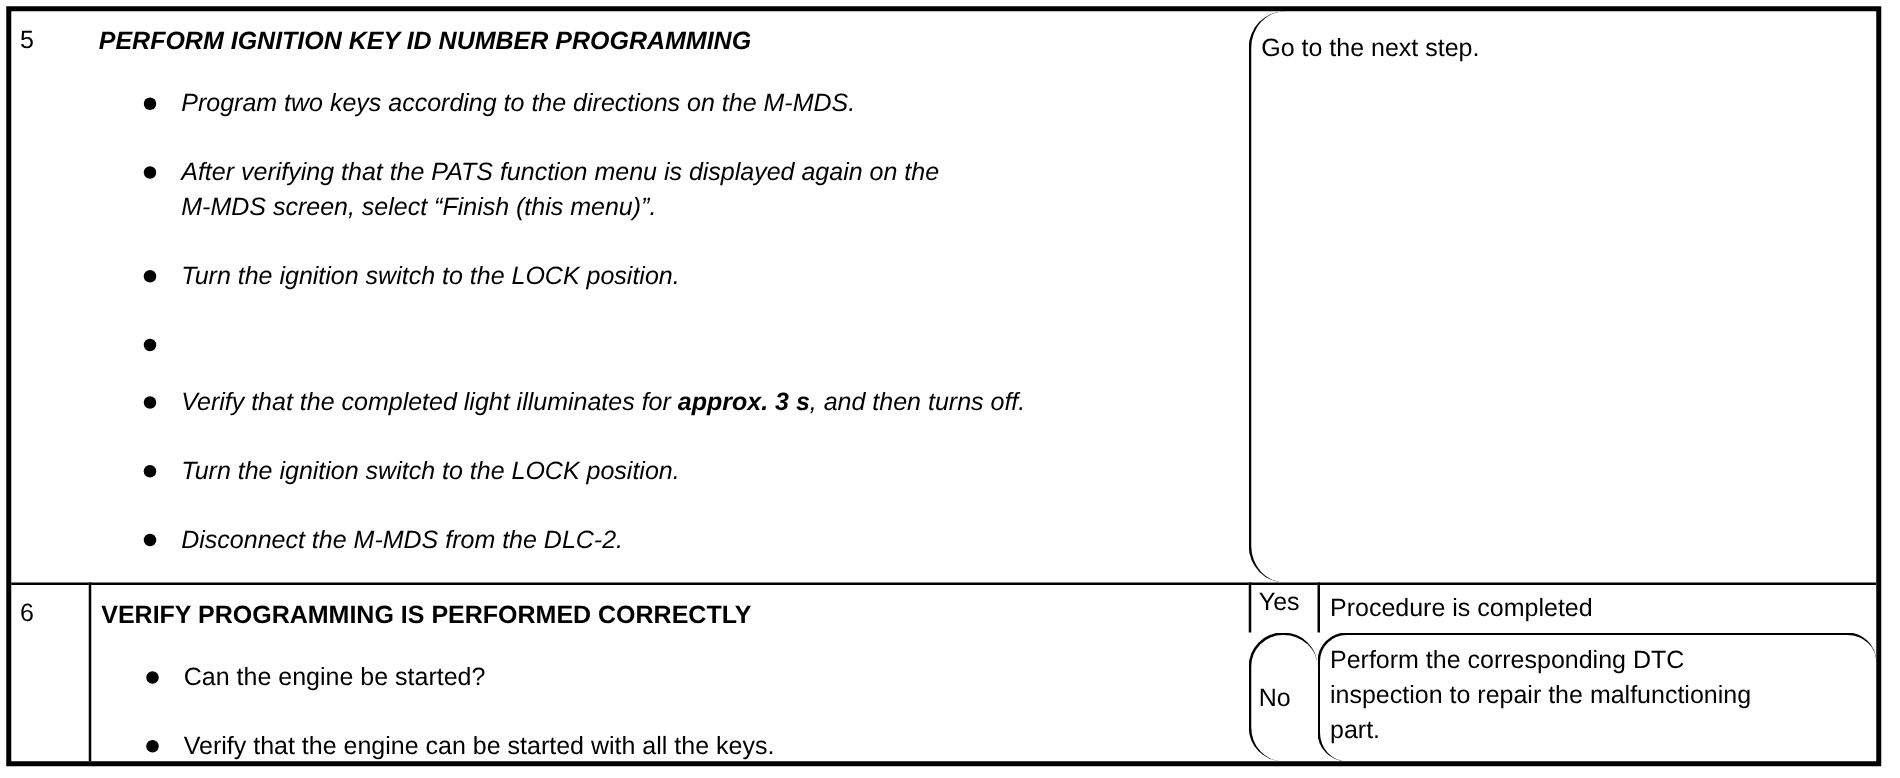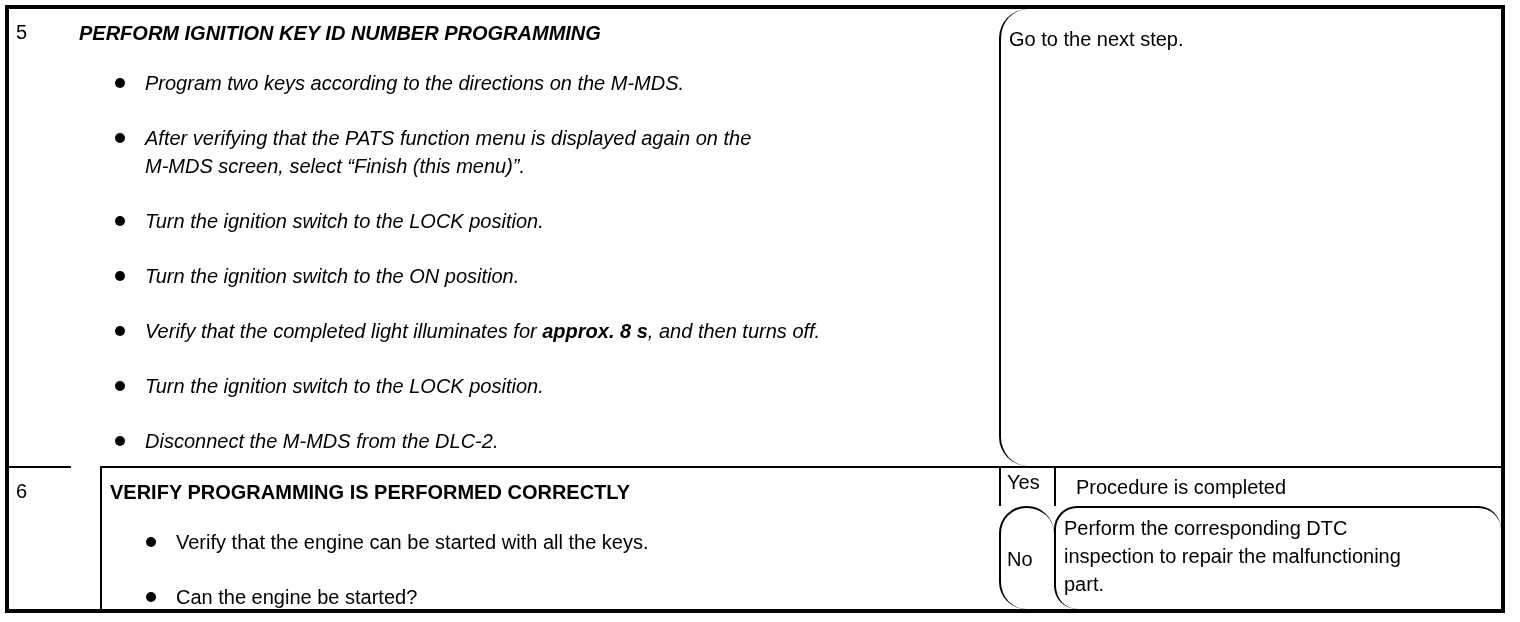--- a/index.html
+++ b/index.html
@@ -27,23 +27,23 @@
     line-height: 28px;
   }
   .cell { box-sizing: border-box; overflow: hidden; }
   .bl { border-left: 2px solid #000000; }
   .bt { border-top: 2px solid #000000; }
 
   .c-step5   { grid-area: 1 / 1 / 2 / 2; padding: 9px 0 0 7px; }
   .c-action5 { grid-area: 1 / 2 / 2 / 3; font-style: italic; }
   .c-result5 { grid-area: 1 / 3 / 2 / 5; display: flex; align-items: flex-start; padding: 16px 8px; border-radius: 29px; }
   .c-step6   { grid-area: 2 / 1 / 4 / 2; padding: 9px 0 0 7px; }
-  .c-action6 { grid-area: 2 / 2 / 4 / 3; margin-left: 29px; }
+  .c-action6 { grid-area: 2 / 2 / 4 / 3; }
   .c-yes     { grid-area: 2 / 3 / 3 / 4; display: flex; align-items: flex-start; padding-left: 6px; }
-  .c-yestext { grid-area: 2 / 4 / 3 / 5; display: flex; align-items: center; padding-left: 20px; }
+  .c-yestext { grid-area: 2 / 4 / 3 / 5; display: flex; align-items: center; padding-left: 8px; }
   .c-no      { grid-area: 3 / 3 / 4 / 4; display: flex; align-items: center; padding-left: 6px; border-radius: 27px; }
   .c-notext  { grid-area: 3 / 4 / 4 / 5; padding: 6px 8px 0 8px; border-radius: 23px; }
 
   .step-title {
     font-weight: bold;
     padding: 10px 10px 0 8px;
   }
   ul.bullets {
     list-style: none;
     margin: 22px 0 0 0;
@@ -86,25 +86,24 @@
         <span class="dot"></span>
         <span class="ml">After verifying that the PATS function menu is displayed again on the
 M-MDS screen, select “Finish (this menu)”.</span>
       </li>
       <li>
         <span class="dot"></span>
         <span class="ml">Turn the ignition switch to the LOCK position.</span>
       </li>
       <li>
         <span class="dot"></span>
-        <span class="ml">Turn the ignition switch to the ON position.</span>
       </li>
       <li>
         <span class="dot"></span>
-        <span class="ml"><span>Verify that the completed light illuminates for </span><span class="b">approx. 8 s</span><span>, and then turns off.</span></span>
+        <span class="ml"><span>Verify that the completed light illuminates for </span><span class="b">approx. 3 s</span><span>, and then turns off.</span></span>
       </li>
       <li>
         <span class="dot"></span>
         <span class="ml">Turn the ignition switch to the LOCK position.</span>
       </li>
       <li>
         <span class="dot"></span>
         <span class="ml">Disconnect the M-MDS from the DLC-2.</span>
       </li>
     </ul>
@@ -116,25 +115,25 @@
 
   <div class="cell c-step6 bt">
     <span>6</span>
   </div>
 
   <div class="cell c-action6 bl bt">
     <div class="step-title">VERIFY PROGRAMMING IS PERFORMED CORRECTLY</div>
     <ul class="bullets">
       <li>
         <span class="dot"></span>
-        <span class="ml">Verify that the engine can be started with all the keys.</span>
+        <span class="ml">Can the engine be started?</span>
       </li>
       <li>
         <span class="dot"></span>
-        <span class="ml">Can the engine be started?</span>
+        <span class="ml">Verify that the engine can be started with all the keys.</span>
       </li>
     </ul>
   </div>
 
   <div class="cell c-yes bl bt">
     <span>Yes</span>
   </div>
   <div class="cell c-yestext bl bt">
     <span>Procedure is completed</span>
   </div>

